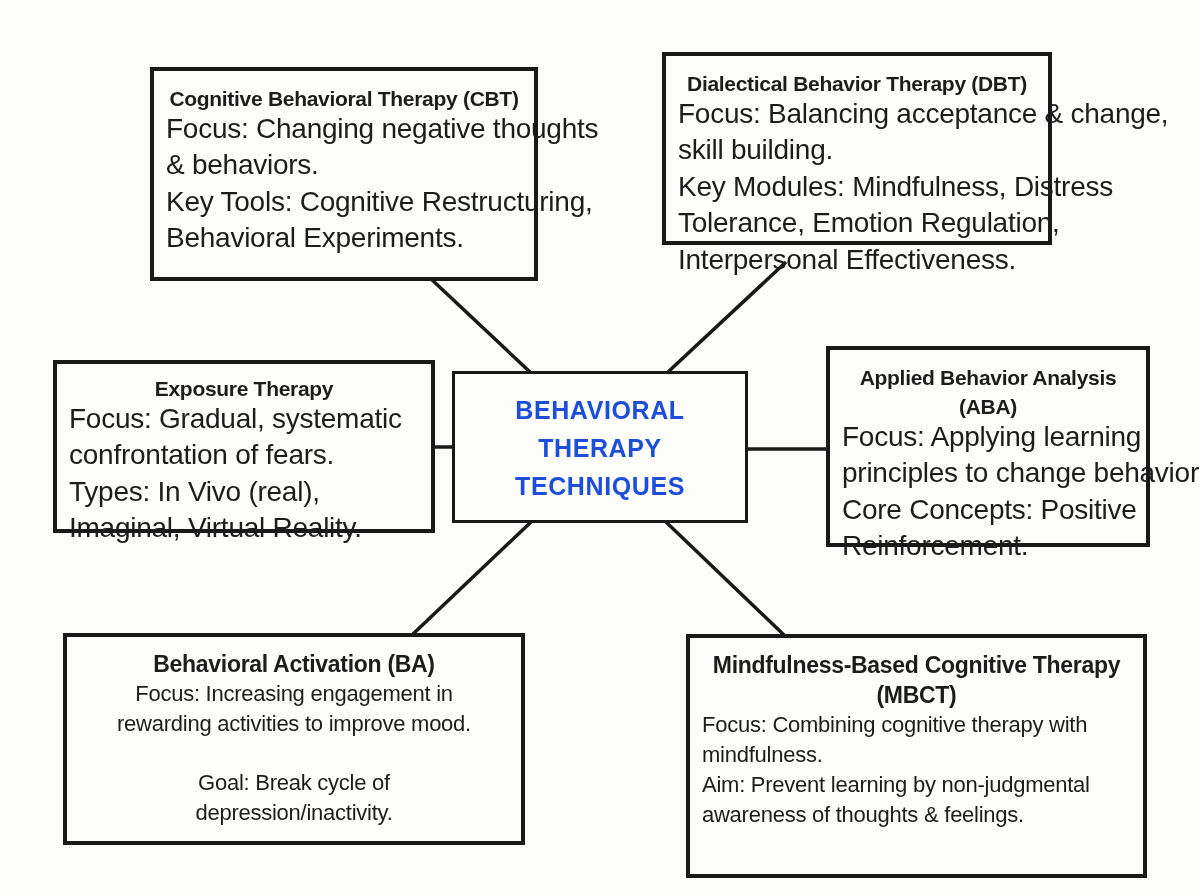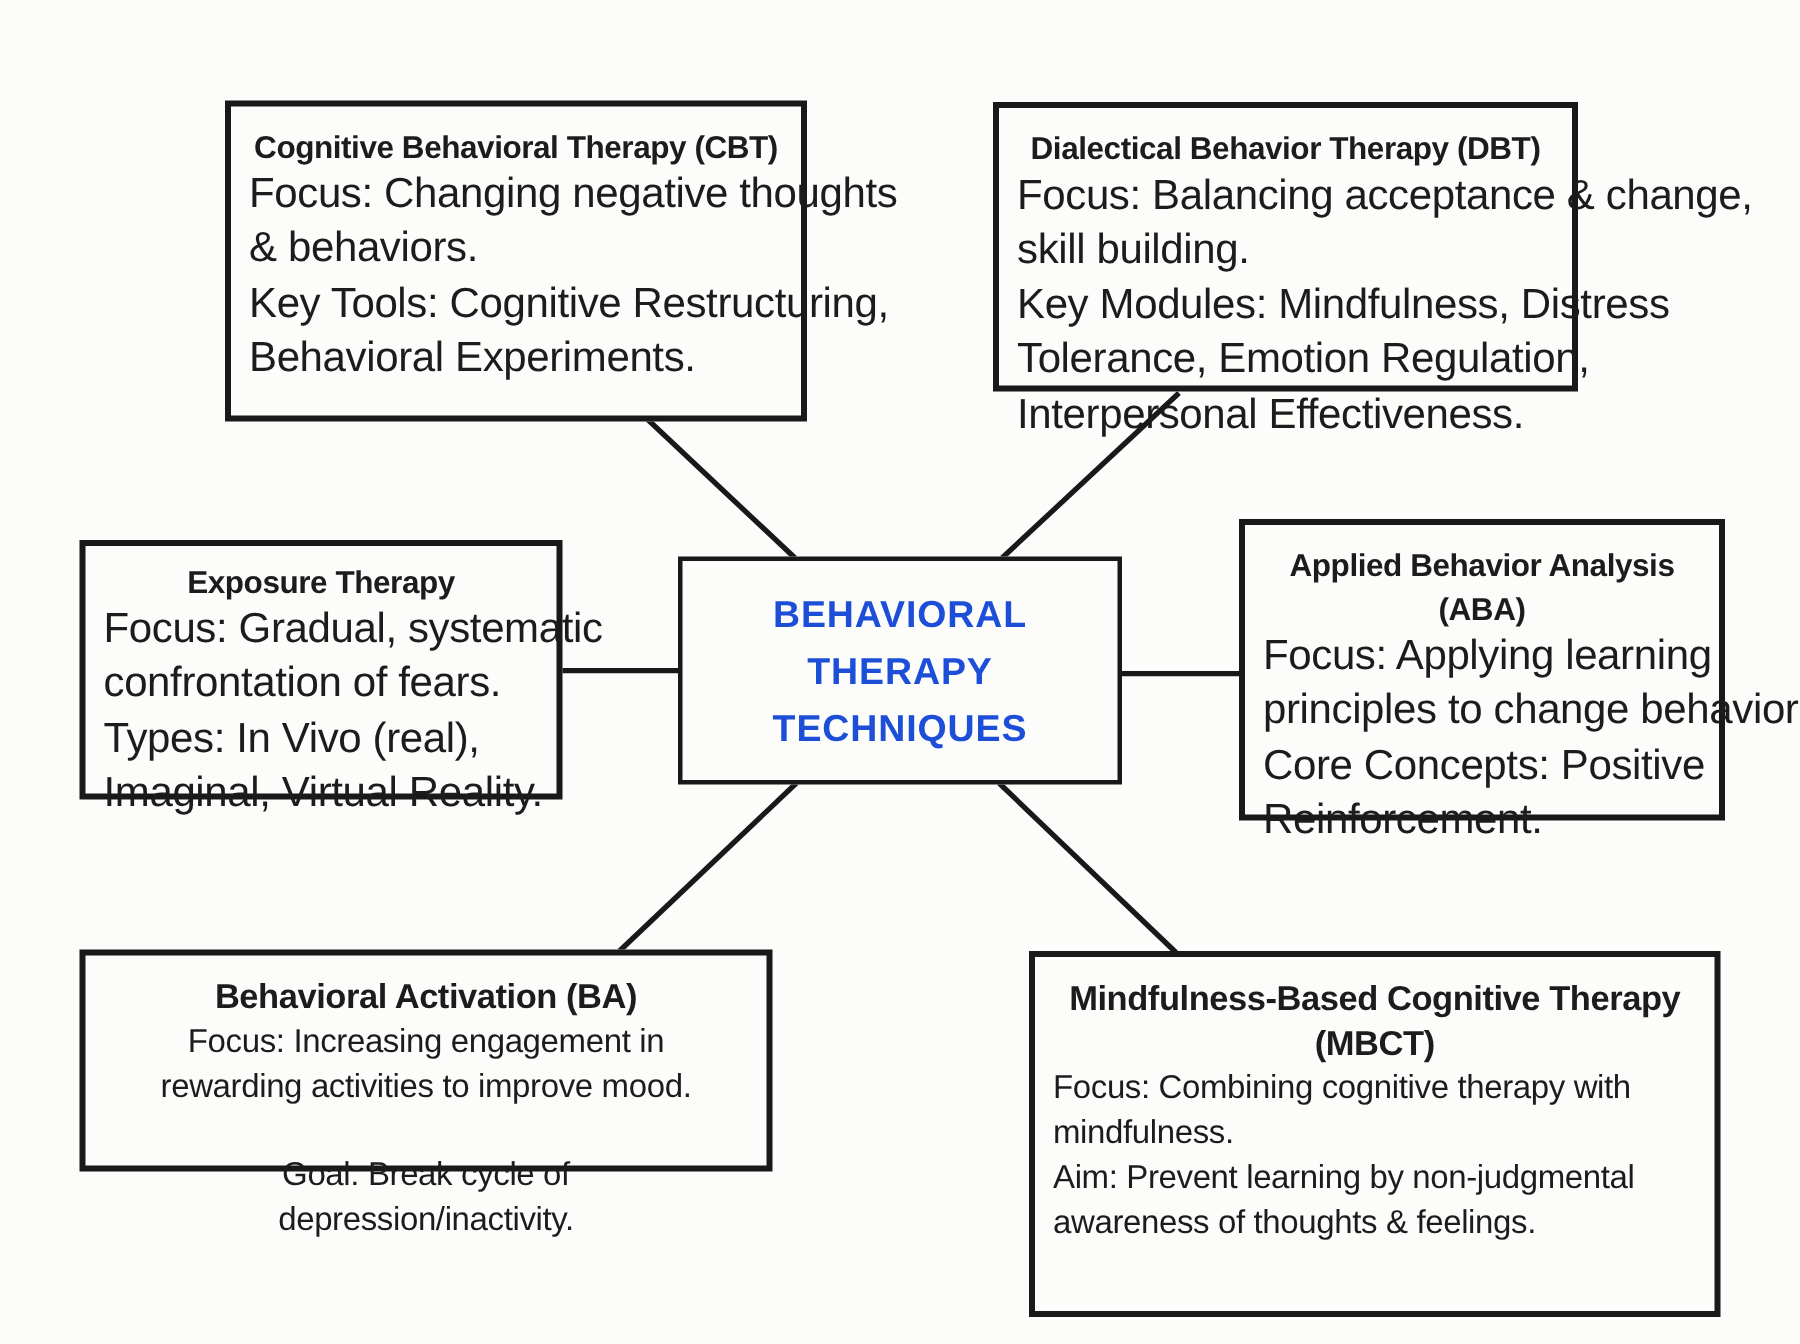--- a/index.html
+++ b/index.html
@@ -46,24 +46,24 @@
   .node.small .bline { font-size: 28px; line-height: 29px; }
   
   .node.big { padding: 12px 12px 8px 12px; }
   .node.big .title { font-size: 23px; line-height: 30px; }
   .node.big .bline { font-size: 22px; line-height: 30px; }
   .body.centered { text-align: center; }
   .body.left { text-align: left; }
 
   
   .node.cbt      { left: 150px; top: 67px;  width: 388px; height: 214px; }
-  .node.dbt      { left: 662px; top: 68px;  width: 390px; height: 193px; }
-  .node.exposure { left: 53px;  top: 360px; width: 322px; height: 173px; padding-top: 11px; }
+  .node.dbt      { left: 662px; top: 52px;  width: 390px; height: 193px; }
+  .node.exposure { left: 53px;  top: 360px; width: 382px; height: 173px; padding-top: 11px; }
   .node.aba      { left: 826px; top: 346px; width: 324px; height: 201px; }
-  .node.ba       { left: 53px;  top: 633px; width: 462px; height: 148px; }
+  .node.ba       { left: 63px;  top: 633px; width: 462px; height: 212px; }
   .node.mbct     { left: 686px; top: 634px; width: 461px; height: 244px; }
 
   .node.center-node {
     left: 452px; top: 371px; width: 296px; height: 152px;
     border-width: 3px;
     padding-top: 17px;
     text-align: center;
   }
   .center-line {
     font-size: 25px;

